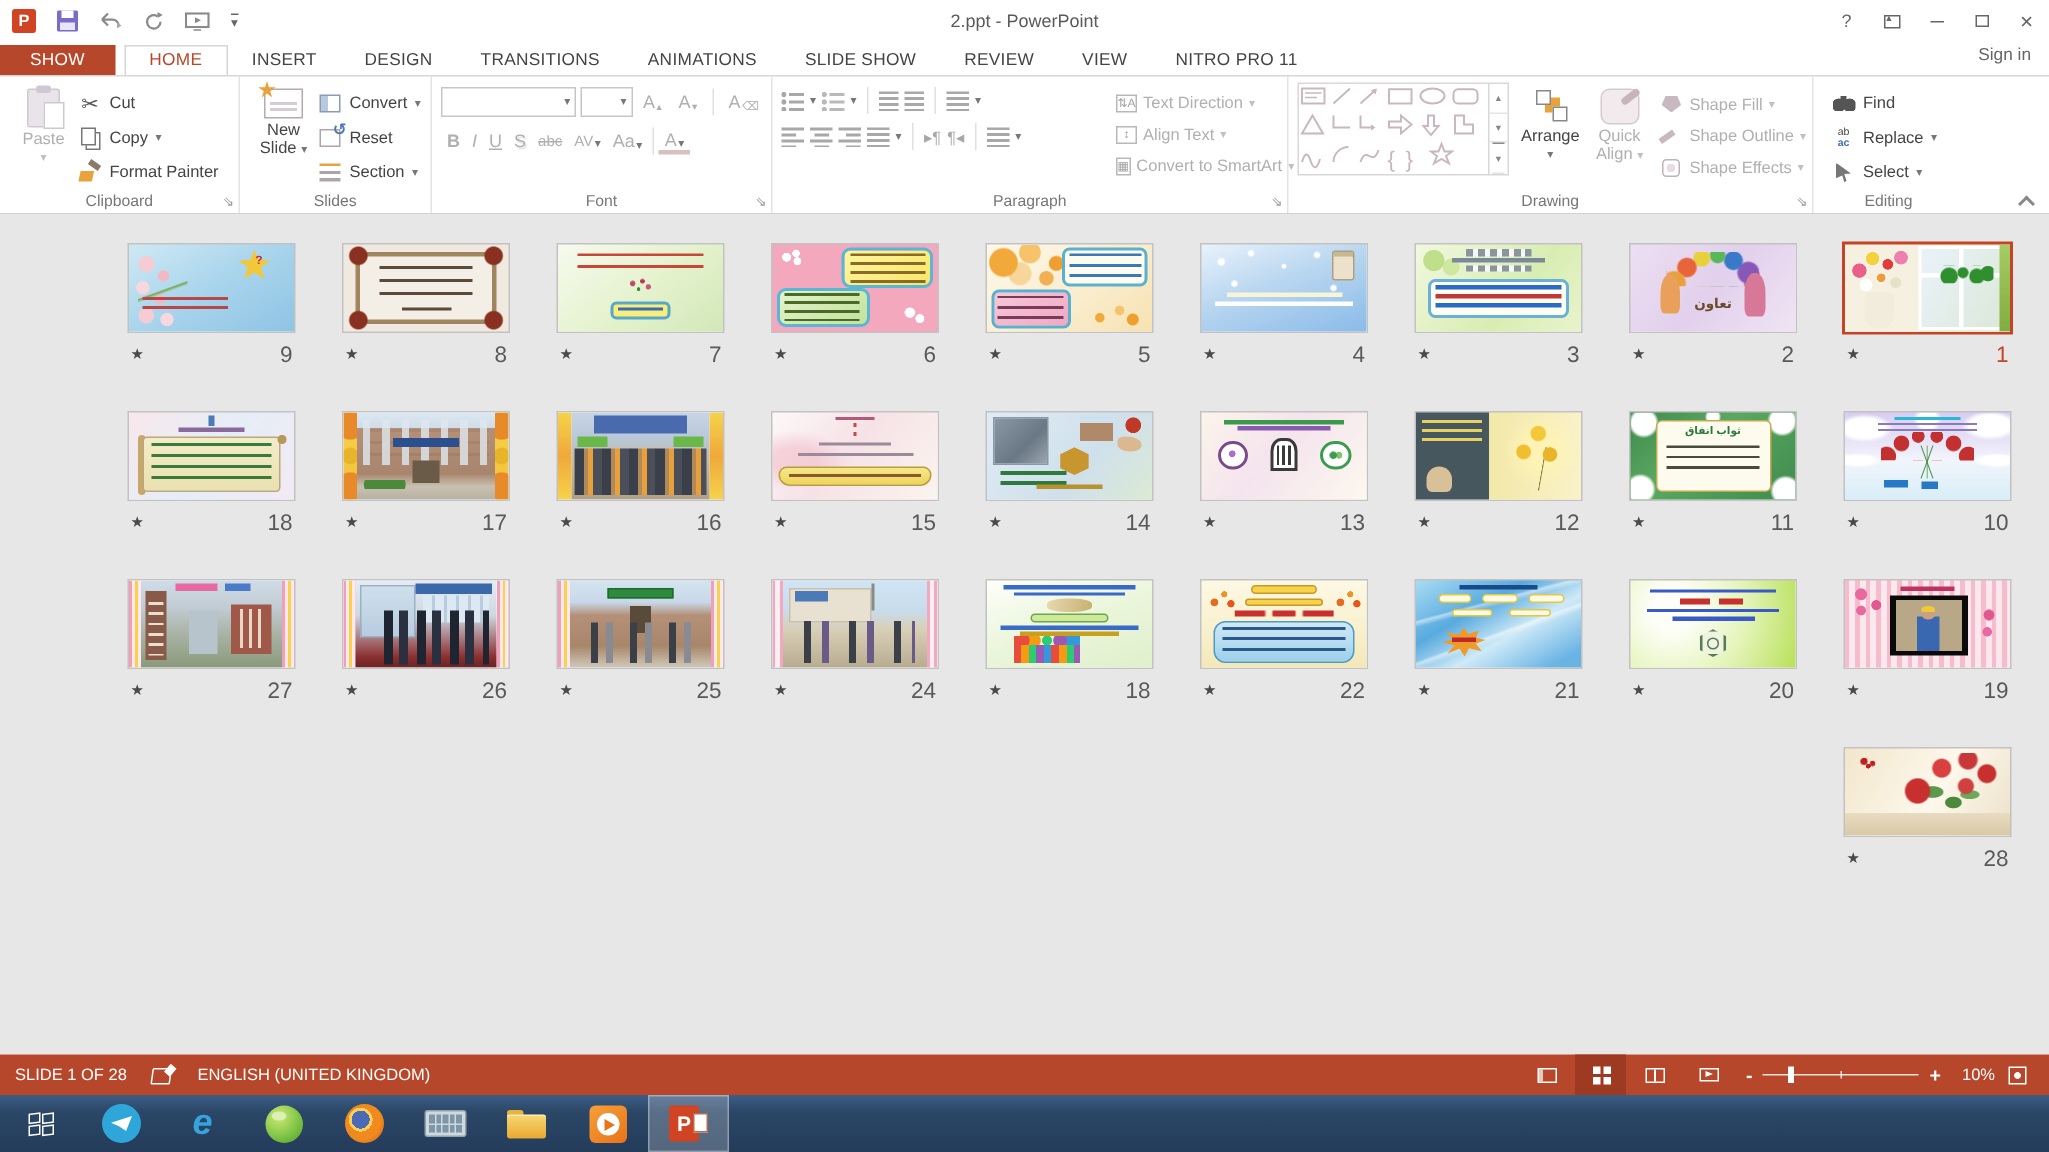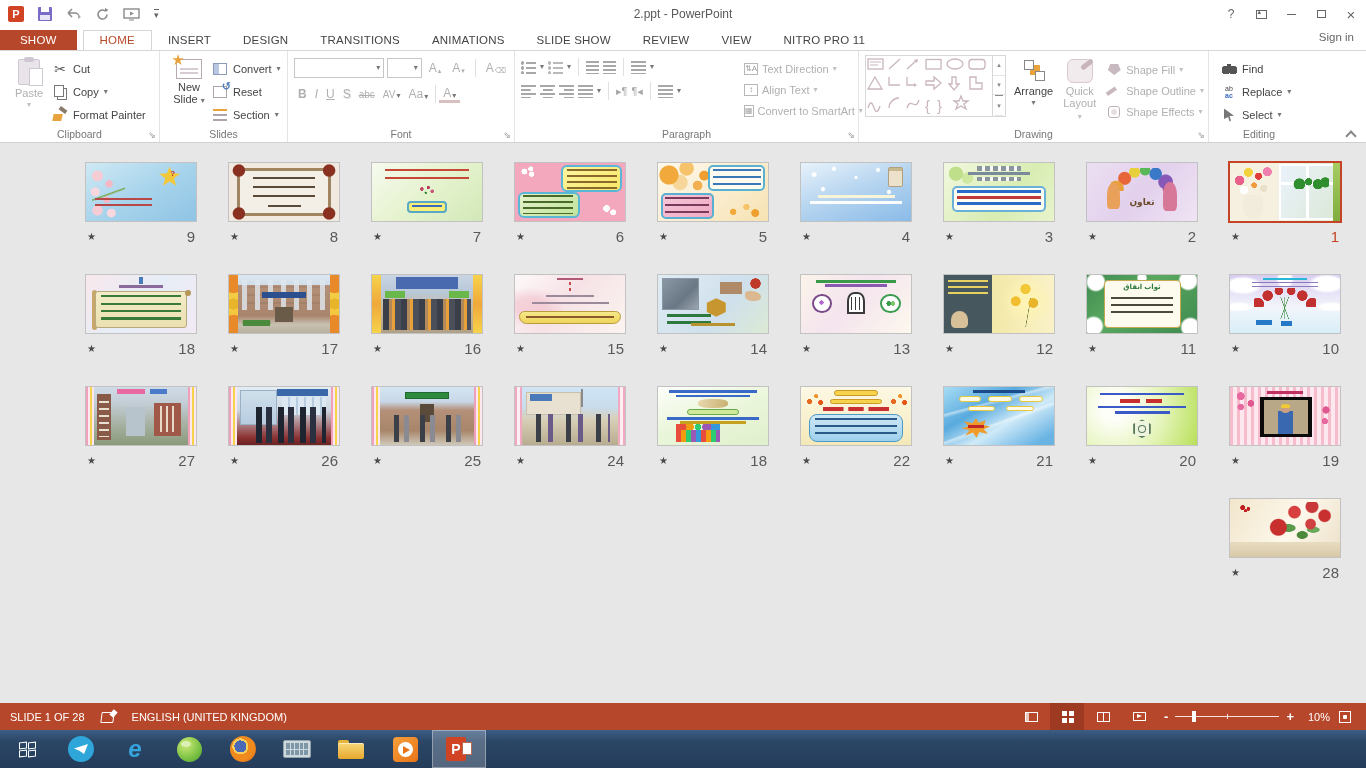--- a/index.html
+++ b/index.html
@@ -421,21 +421,21 @@
           <span class="ic-arrange">
               <i class="a1"></i>
               <i class="a2"></i>
               <i class="a3"></i>
             </span>
           <span>Arrange</span>
             <span class="caret">▾</span>
         </div>
         <div class="bigbtn dis" style="width:50px">
           <span class="ic-qstyle"></span>
-          <span><span>Quick</span><br><span>Layout</span> <span class="caret">▾</span></span>
+          <span><span>Quick</span><br><span>Align</span> <span class="caret">▾</span></span>
         </div>
         <div class="drawright dis">
           <div class="prbtn">
               <span class="ic16">
                 <span class="ic-fill"></span>
               </span>
               <span>Shape Fill</span>
               <span class="caret">▾</span>
             </div>
           <div class="prbtn">

